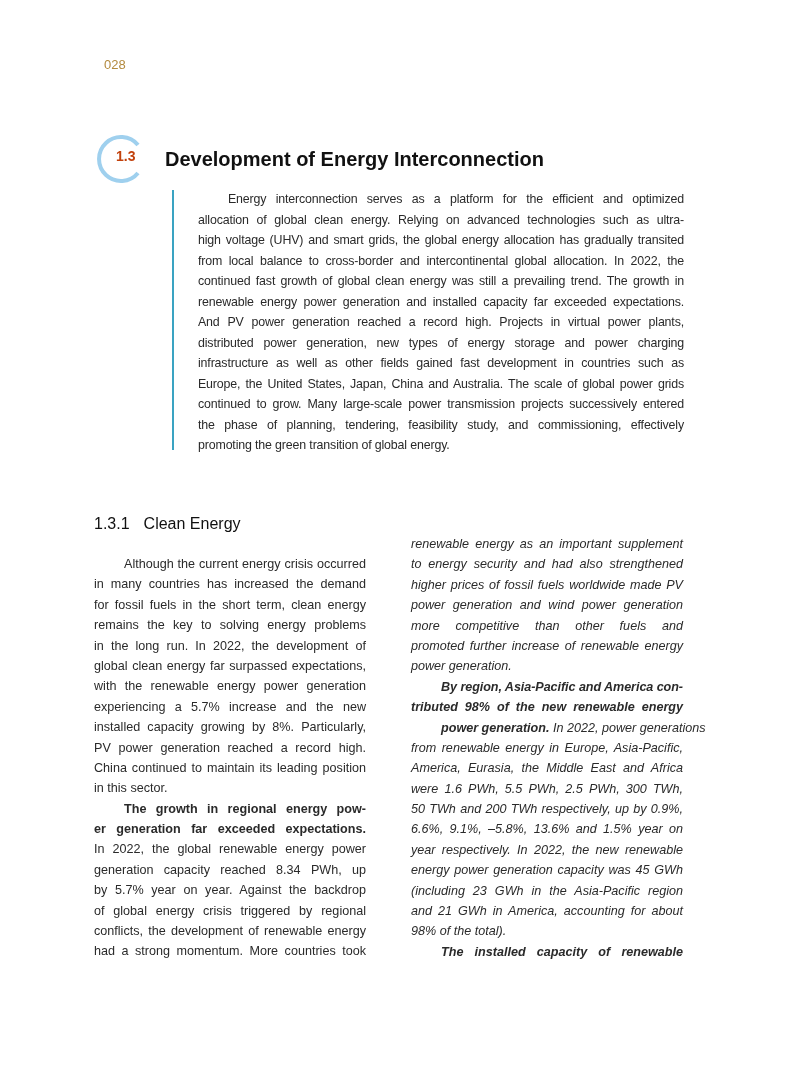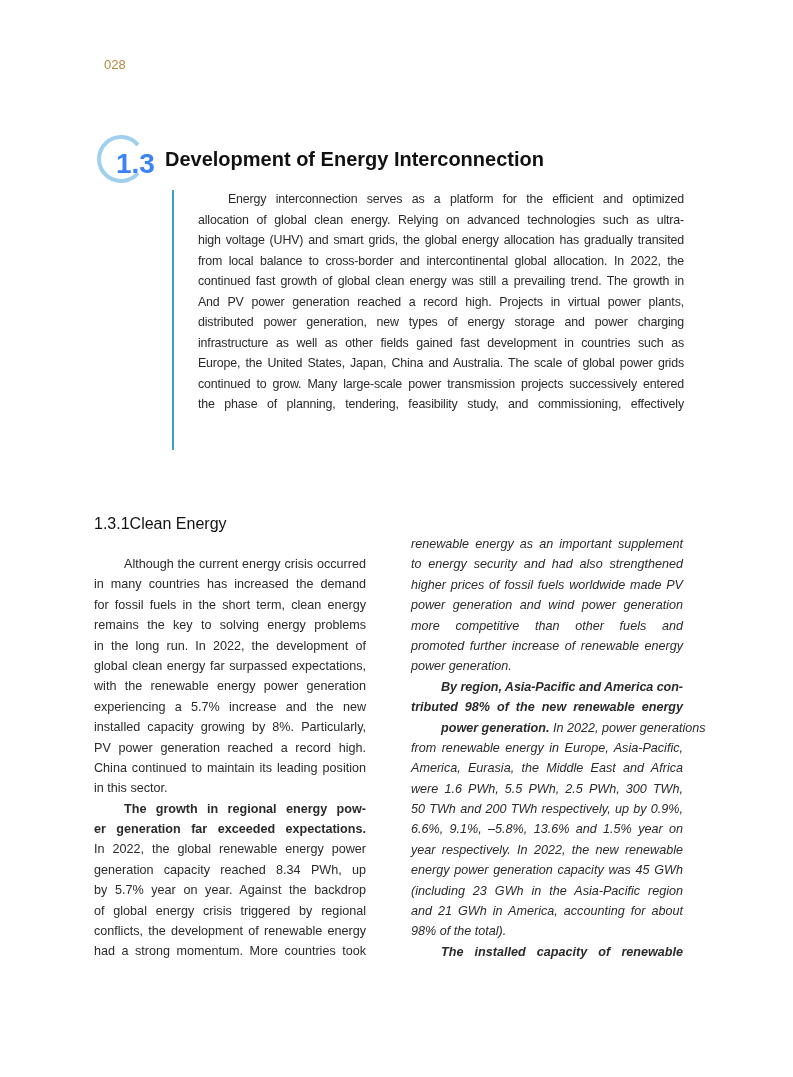--- a/index.html
+++ b/index.html
@@ -1,30 +1,30 @@
 <!DOCTYPE html>
 <html><head>
 <meta charset="utf-8">
 <style>
   html, body { margin: 0; padding: 0; background: #ffffff; }
   body { width: 793px; height: 1077px; position: relative; overflow: hidden;
          font-family: "Liberation Sans", sans-serif; color: #2a2a2a; }
   .page-number { position: absolute; left: 104px; top: 57px; font-size: 13px; color: #b38a3e; }
   .circle-deco { position: absolute; left: 94px; top: 133px; width: 52px; height: 52px; }
-  .section-num { position: absolute; left: 116px; top: 148px; font-size: 28px; font-weight: bold; color: #3b82f6; }
+  .section-num { position: absolute; left: 116px; top: 148px; font-size: 14px; font-weight: bold; color: #c2410c; }
   .section-title { position: absolute; left: 165px; top: 148px; font-size: 20px; font-weight: bold; color: #111; white-space: nowrap; }
   .intro-rule { position: absolute; left: 172px; top: 190px; width: 2px; height: 260px; background: #3aa3c2; }
   .intro { position: absolute; left: 198px; top: 189px; width: 486px; }
   .line { display: block; height: 20.5px; line-height: 20.5px; font-size: 12.6px;
           text-align: justify; text-align-last: justify; white-space: nowrap; overflow: visible; }
   .line.last { text-align-last: left; }
   .line.indent { padding-left: 30px; }
   .intro .line { font-size: 12.4px; letter-spacing: -0.15px; }
   .sub-heading { position: absolute; left: 94px; top: 515px; font-size: 16px; color: #111; white-space: nowrap; }
-  .sub-heading .num { }
+  .sub-heading .num { margin-right: 14px; }
   .col { position: absolute; width: 272px; }
   .col-left { left: 94px; top: 554px; }
   .col-right { left: 411px; top: 534px; font-style: italic; }
   .col .line { font-size: 12.6px; line-height: 20.4px; height: 20.4px; }
   .bold { font-weight: bold; }
 </style>
 </head>
 <body>
 
 <div class="page-number">028</div>
@@ -35,26 +35,28 @@
 <div class="section-num">1.3</div>
 <div class="section-title">Development of Energy Interconnection</div>
 
 <div class="intro-rule"></div>
 <div class="intro">
   <span class="line indent">Energy interconnection serves as a platform for the efficient and optimized</span>
   <span class="line">allocation of global clean energy. Relying on advanced technologies such as ultra-</span>
   <span class="line">high voltage (UHV) and smart grids, the global energy allocation has gradually transited</span>
   <span class="line">from local balance to cross-border and intercontinental global allocation. In 2022, the</span>
   <span class="line">continued fast growth of global clean energy was still a prevailing trend. The growth in</span>
+  <span class="line">renewable energy power generation and installed capacity far exceeded expectations.</span>
   <span class="line">And PV power generation reached a record high. Projects in virtual power plants,</span>
   <span class="line">distributed power generation, new types of energy storage and power charging</span>
   <span class="line">infrastructure as well as other fields gained fast development in countries such as</span>
   <span class="line">Europe, the United States, Japan, China and Australia. The scale of global power grids</span>
   <span class="line">continued to grow. Many large-scale power transmission projects successively entered</span>
   <span class="line">the phase of planning, tendering, feasibility study, and commissioning, effectively</span>
+  <span class="line last">promoting the green transition of global energy.</span>
 </div>
 
 <div class="sub-heading">
   <span class="num">1.3.1</span><span>Clean Energy</span>
 </div>
 
 <div class="col col-left">
   <span class="line indent">Although the current energy crisis occurred</span>
   <span class="line">in many countries has increased the demand</span>
   <span class="line">for fossil fuels in the short term, clean energy</span>

